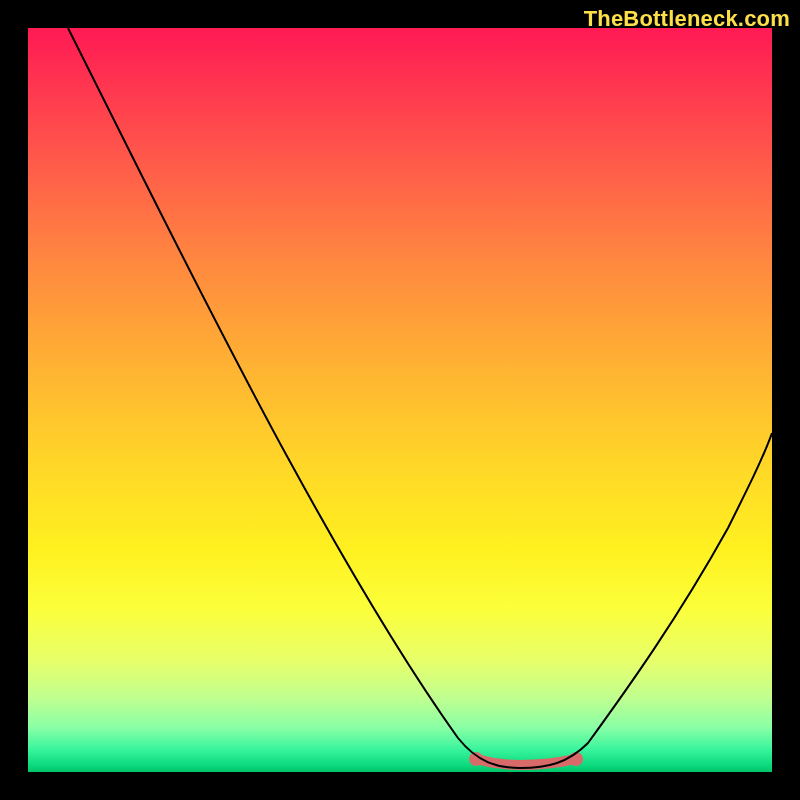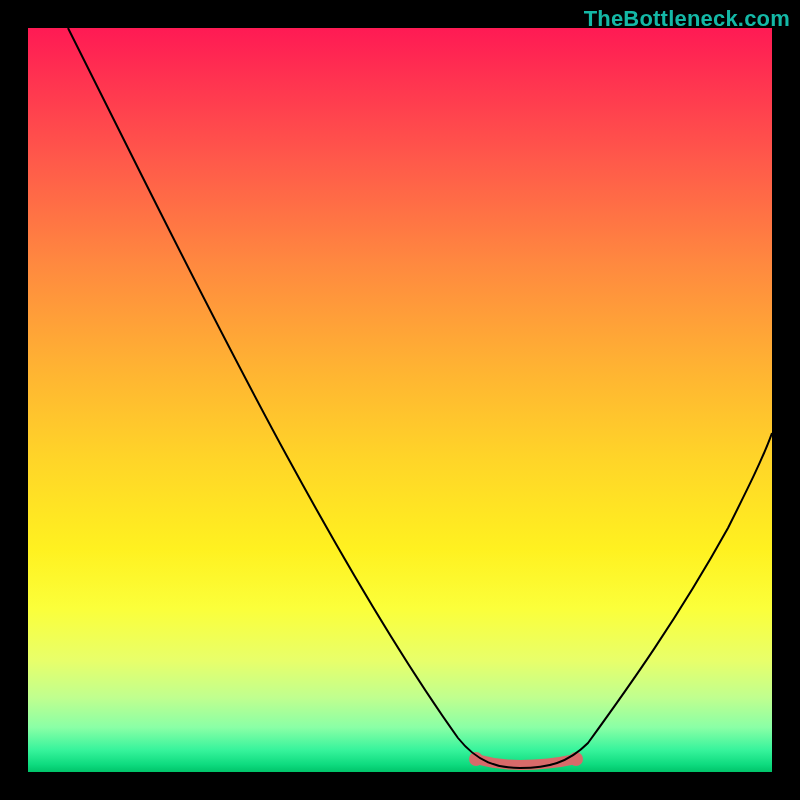--- a/index.html
+++ b/index.html
@@ -48,21 +48,21 @@
       #0edb7f 99%,
       #00c46a 100%
     );
   }
   .watermark {
     position: absolute;
     top: 6px;
     right: 10px;
     font-size: 22px;
     font-weight: 600;
-    color: #14b8a6;
+    color: #fde047;
     letter-spacing: 0.2px;
     user-select: none;
   }
   svg.curve {
     position: absolute;
     left: 0;
     top: 0;
     width: 100%;
     height: 100%;
   }

